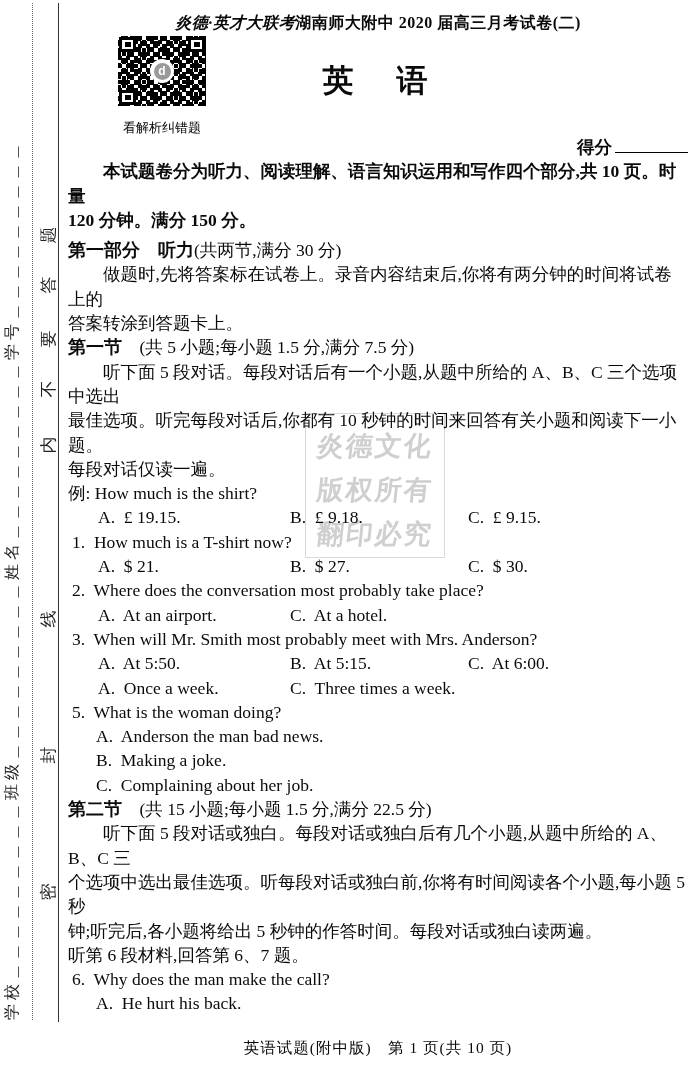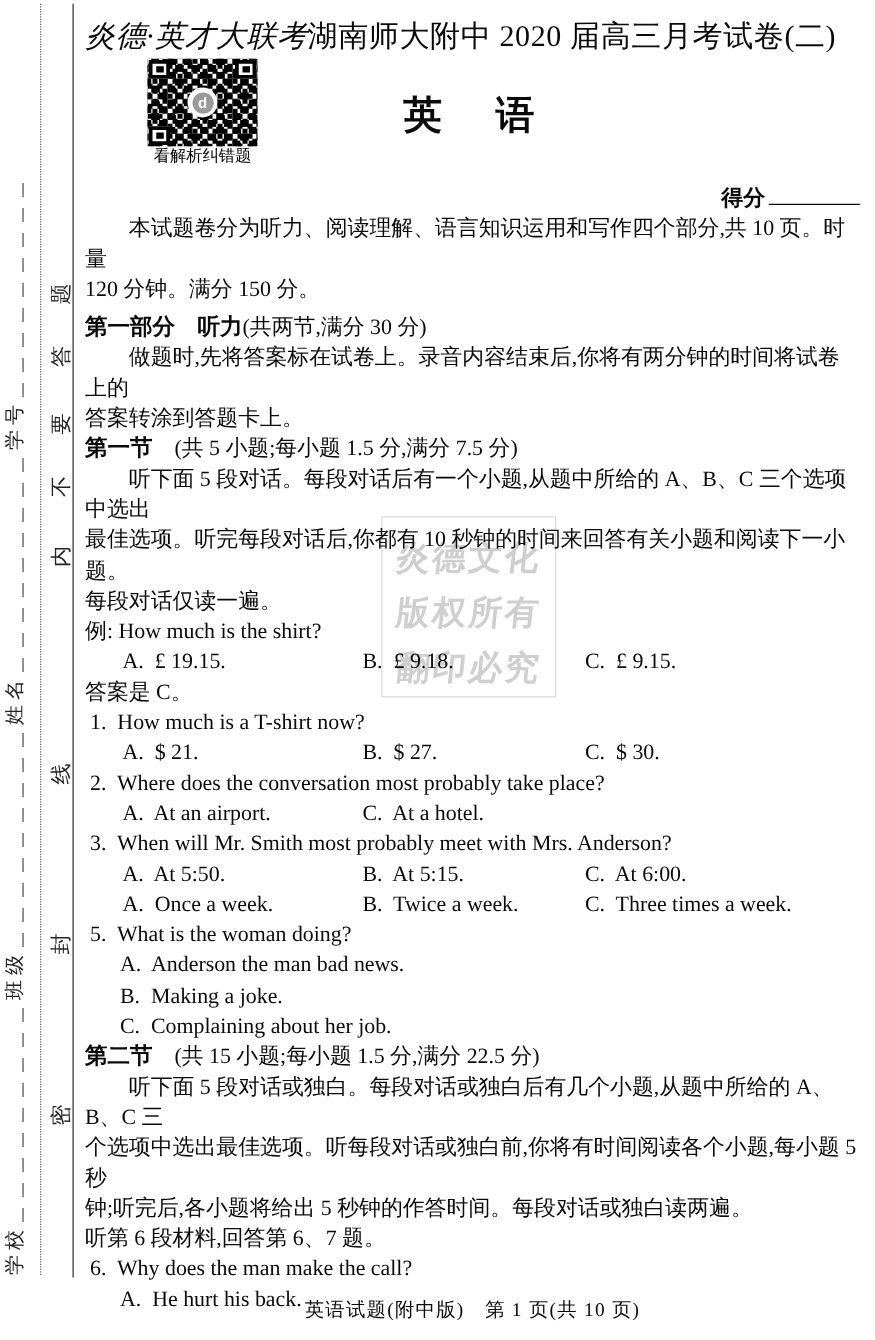--- a/index.html
+++ b/index.html
@@ -11,45 +11,45 @@
   .v-outer{position:absolute;left:2px;top:1020px;width:1008px;height:20px;
            transform:rotate(-90deg);transform-origin:0 0;
            font-size:16px;letter-spacing:4px;white-space:nowrap;color:#222;}
   .dotted-line{position:absolute;left:32px;top:3px;height:1017px;border-left:1px dotted #666;}
   .solid-line{position:absolute;left:58px;top:3px;height:1019px;border-left:1.4px solid #333;}
   .seal-ch{position:absolute;left:37px;width:20px;height:20px;text-align:center;
            font-size:17px;color:#222;transform:rotate(-90deg);}
 
   
   .content{position:absolute;left:68px;top:0;width:620px;height:1072px;}
-  .main-title{margin-top:13px;text-align:left;font-size:24px;font-weight:400;
+  .main-title{margin-top:13px;text-align:center;font-size:16px;font-weight:700;
               white-space:nowrap;letter-spacing:.5px;}
   .title-callig{font-style:italic;}
   .header-row{position:relative;height:100px;}
   .qr-wrap{position:absolute;left:50px;top:2px;width:88px;text-align:center;}
   .qr-box{position:relative;width:88px;height:70px;margin:0 auto;
      background:
        repeating-conic-gradient(#000 0 25%,rgba(255,255,255,0) 0 50%) 0 0 / 8px 8px,
        repeating-conic-gradient(#000 0 25%,#fff 0 50%) 3px 5px / 13px 11px;}
   .finder{position:absolute;width:11px;height:9px;border:3.5px solid #000;background:#fff;}
   .finder::after{content:"";display:block;width:6px;height:5px;background:#000;margin:2px auto 0;}
   .f-tl{left:1px;top:1px;}.f-tr{right:1px;top:1px;}.f-bl{left:1px;bottom:1px;}
   .qr-logo{position:absolute;left:50%;top:50%;transform:translate(-50%,-50%);
            width:24px;height:24px;border-radius:50%;background:#fff;
            display:flex;align-items:center;justify-content:center;}
   .qr-logo-core{width:17px;height:17px;border-radius:50%;background:#9a9a9a;color:#fff;
            font:700 12px/17px "Liberation Sans",sans-serif;text-align:center;}
-  .qr-caption{margin-top:0;font:13px/16px "Liberation Sans",sans-serif;color:#000;}
+  .qr-caption{margin-top:14px;font:13px/16px "Liberation Sans",sans-serif;color:#000;}
   .subject{position:absolute;left:0;right:0;top:26px;text-align:center;
            font-size:31px;font-weight:700;letter-spacing:6px;}
 
   .line{font-size:17.5px;line-height:24.3px;white-space:pre-wrap;position:relative;z-index:1;}
   .score-row{text-align:right;font-weight:700;}
   .score-line{display:inline-block;width:73px;height:18px;border-bottom:1.2px solid #000;margin-left:3px;}
-  .b{font-weight:400;}
+  .b{font-weight:700;}
   .ind{text-indent:35px;}
   .h-part{margin-top:6px;}
   .hb{font-weight:700;font-size:18px;}
   .hk{font-weight:400;}
   .opt-row{display:flex;padding-left:30px;}
   .oA{width:192px;}.oB{width:178px;}.oC{flex:1;}
   .opt-stacked{padding-left:28px;}
   .q{padding-left:4px;}
 
   
@@ -120,21 +120,20 @@
     <div class="line ind">听下面 5 段对话。每段对话后有一个小题,从题中所给的 A、B、C 三个选项中选出</div>
     <div class="line">最佳选项。听完每段对话后,你都有 10 秒钟的时间来回答有关小题和阅读下一小题。</div>
     <div class="line">每段对话仅读一遍。</div>
 
     <div class="line">例: How much is the shirt?</div>
     <div class="line opt-row">
       <span class="oA">A.  £ 19.15.</span>
       <span class="oB">B.  £ 9.18.</span>
       <span class="oC">C.  £ 9.15.</span>
     </div>
-    <div class="line">答案是 C。</div>
 
     <div class="line q">1.  How much is a T-shirt now?</div>
     <div class="line opt-row">
       <span class="oA">A.  $ 21.</span>
       <span class="oB">B.  $ 27.</span>
       <span class="oC">C.  $ 30.</span>
     </div>
 
     <div class="line q">2.  Where does the conversation most probably take place?</div>
     <div class="line opt-row">
@@ -144,21 +143,20 @@
 
     <div class="line q">3.  When will Mr. Smith most probably meet with Mrs. Anderson?</div>
     <div class="line opt-row">
       <span class="oA">A.  At 5:50.</span>
       <span class="oB">B.  At 5:15.</span>
       <span class="oC">C.  At 6:00.</span>
     </div>
 
     <div class="line opt-row">
       <span class="oA">A.  Once a week.</span>
-      <span class="oB">B.  Twice a week.</span>
       <span class="oC">C.  Three times a week.</span>
     </div>
 
     <div class="line q">5.  What is the woman doing?</div>
     <div class="line opt-stacked">A.  Anderson the man bad news.</div>
     <div class="line opt-stacked">B.  Making a joke.</div>
     <div class="line opt-stacked">C.  Complaining about her job.</div>
 
     <div class="line"><span class="hb">第二节</span><span class="hk">　(共 15 小题;每小题 1.5 分,满分 22.5 分)</span></div>
 

